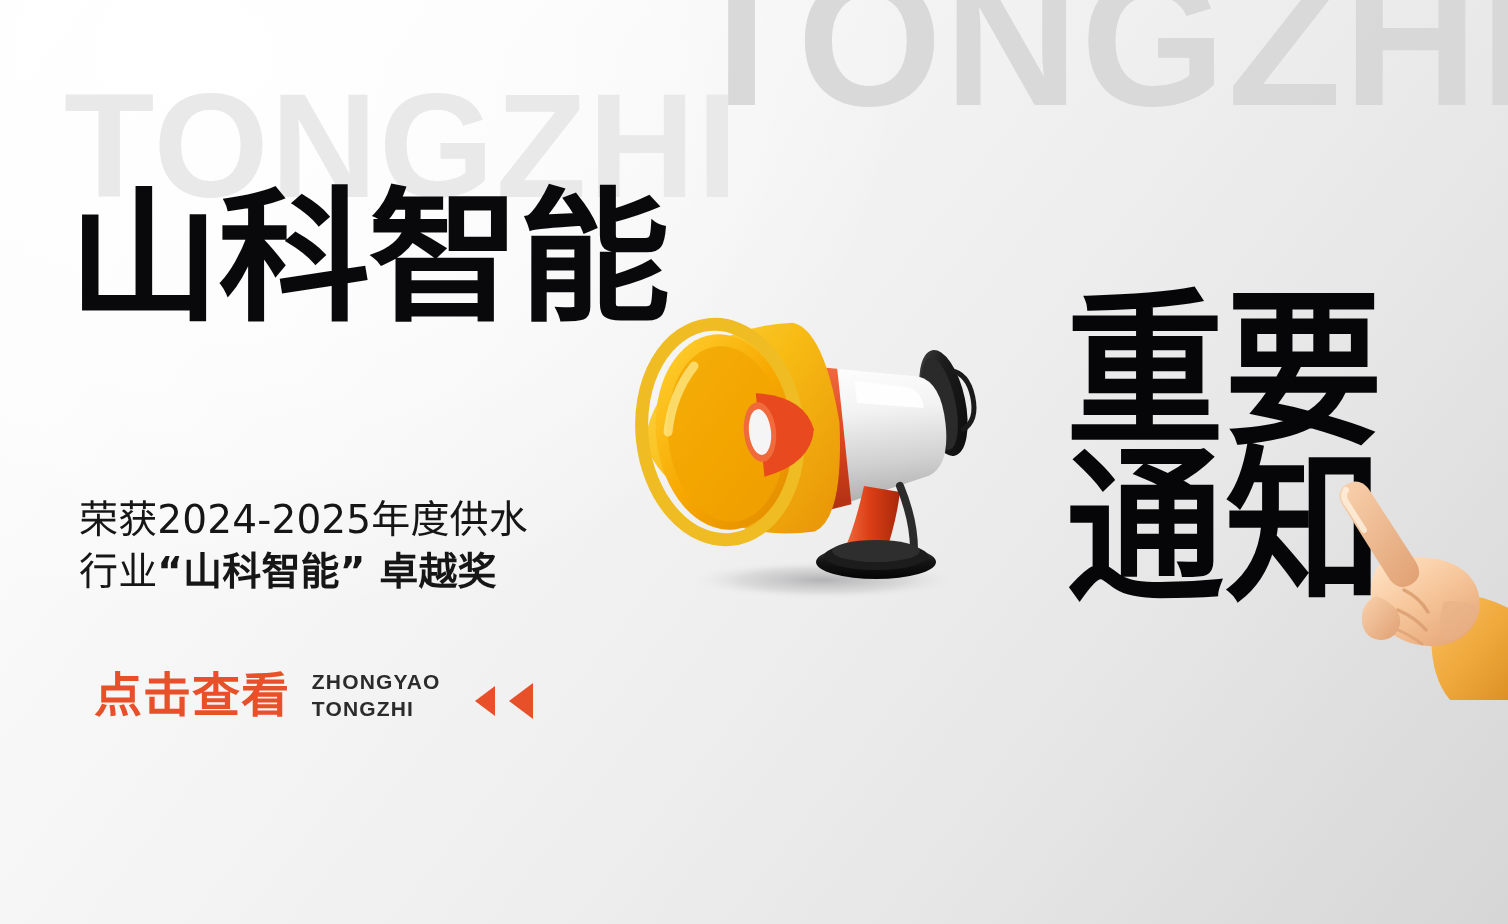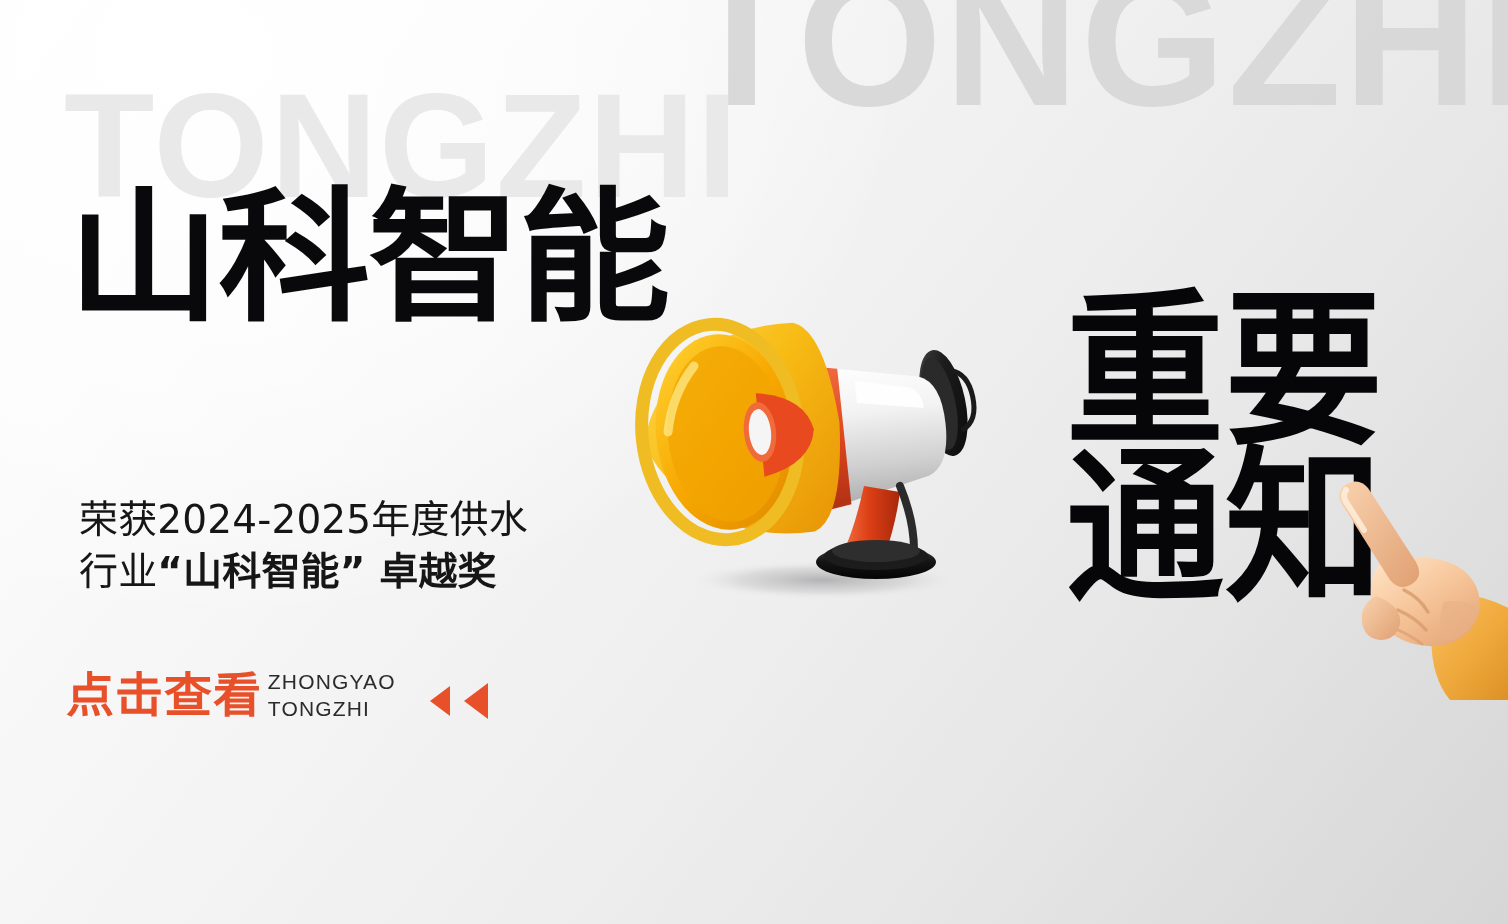--- a/index.html
+++ b/index.html
@@ -91,40 +91,40 @@
     letter-spacing: 0.004em;
     white-space: nowrap;
     font-family: "DejaVu Sans", "Liberation Sans", sans-serif;
     margin-top: 32px;
   }
   .subtitle .em { font-weight: 700; }
 
   
   .cta-row {
     position: absolute;
-    left: 66px;
+    left: 94px;
     top: 668px;
     display: flex;
     align-items: center;
   }
   .cta-main {
     font-size: 48px;
     line-height: 1;
     font-weight: 900;
     color: #e8502a;
     letter-spacing: 0.02em;
     white-space: nowrap;
     font-family: "DejaVu Sans", "Liberation Sans", sans-serif;
   }
   .cta-pinyin {
-    margin-left: 6px;
+    margin-left: 22px;
     font-size: 21px;
     line-height: 27px;
     color: #2b2b2b;
-    font-weight: 400;
+    font-weight: 700;
     letter-spacing: 0.055em;
     white-space: nowrap;
   }
   .cta-arrows {
     margin-left: 34px;
     display: flex;
     align-items: center;
     gap: 14px;
     padding-top: 12px;
   }

